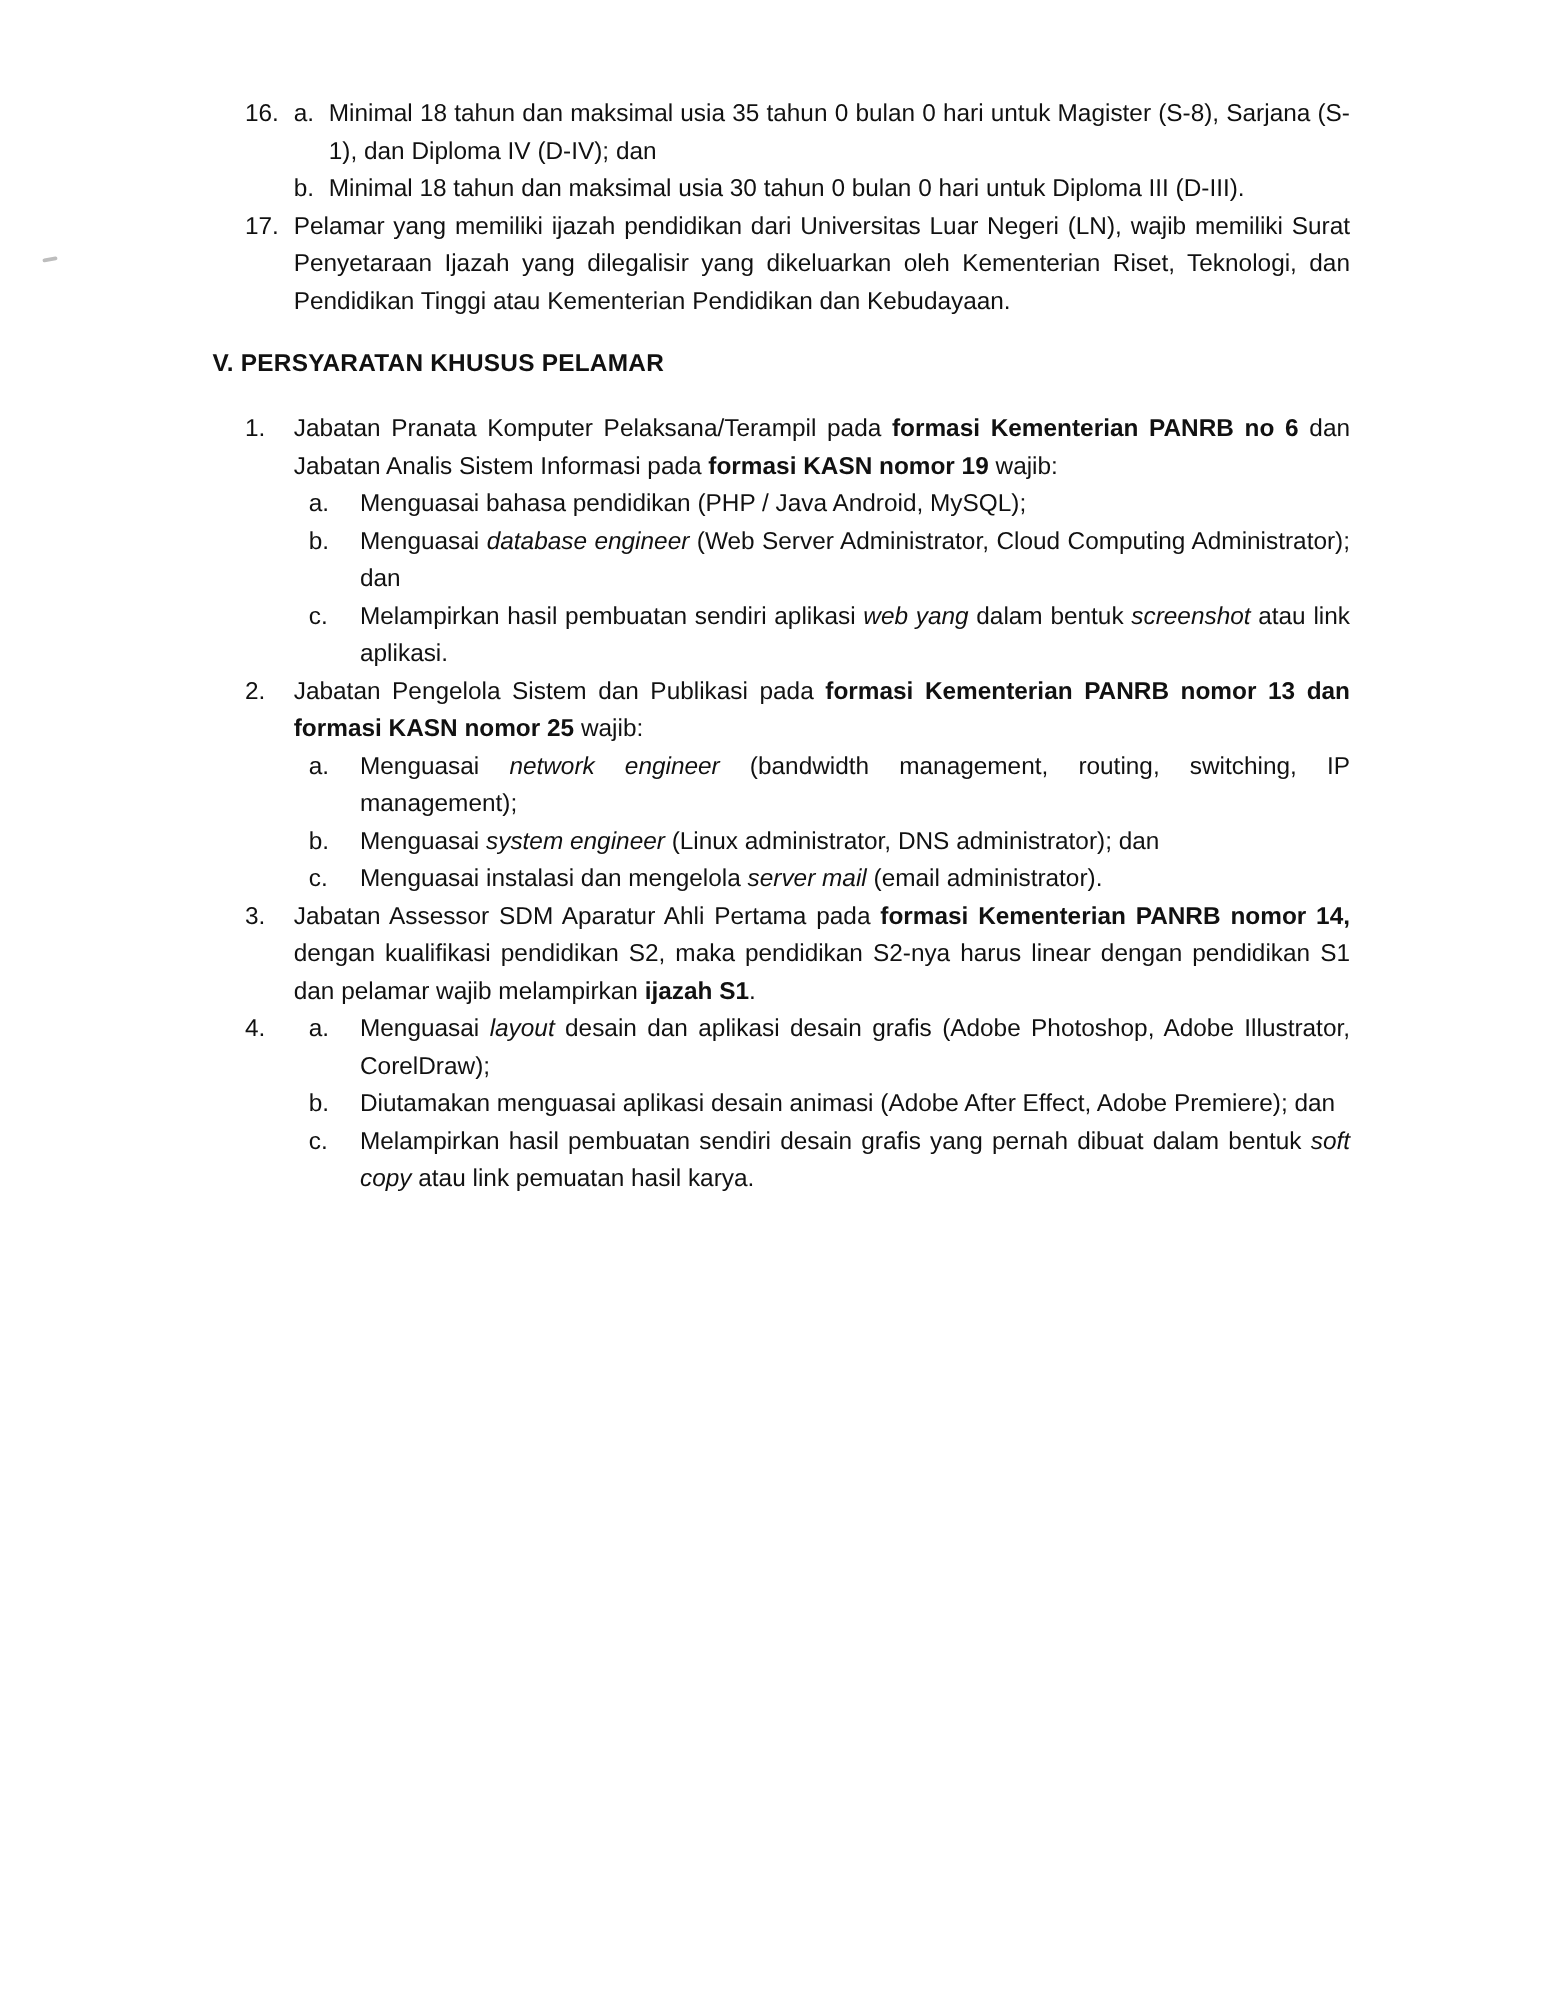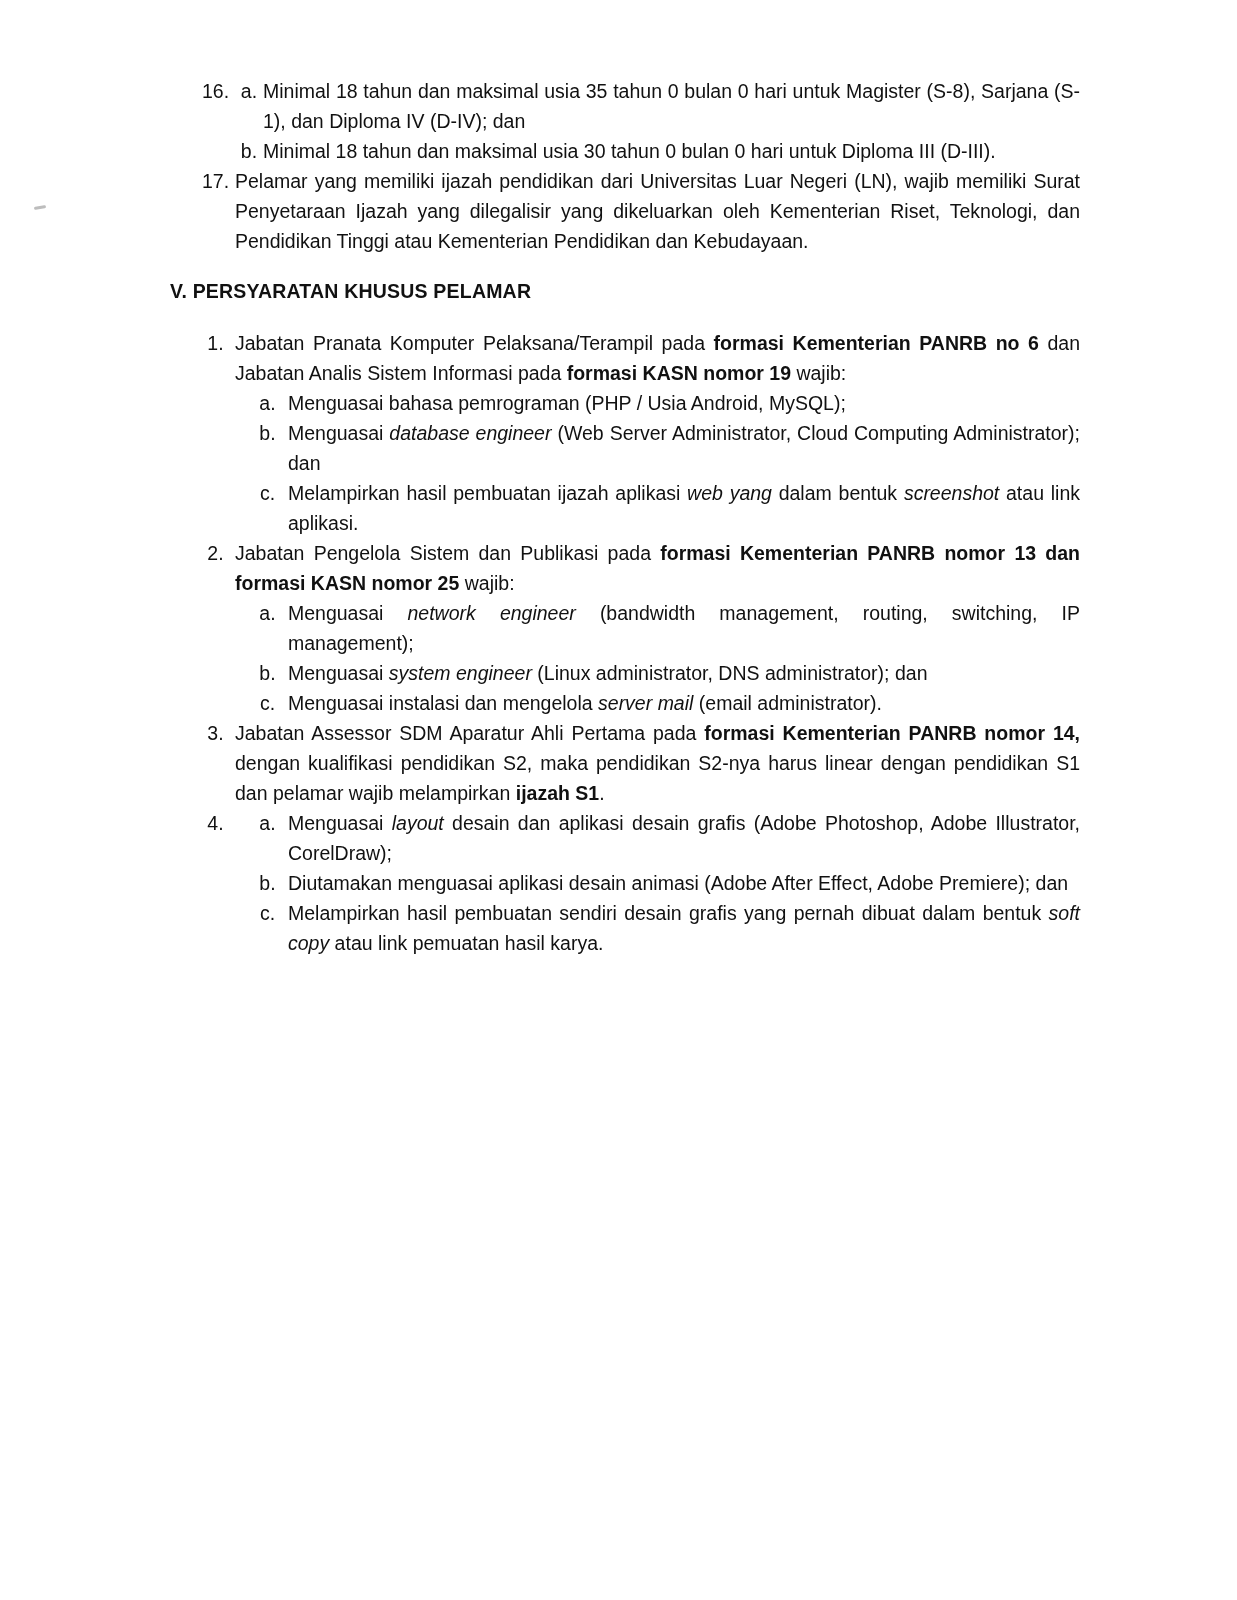--- a/index.html
+++ b/index.html
@@ -29,21 +29,20 @@
     font-weight: bold;
     margin: 20px 0 22px 0;
     letter-spacing: 0.2px;
   }
   .item {
     display: flex;
     margin-left: 26px;
   }
   .label {
     flex: 0 0 39px;
-    text-align: center;
   }
   .body {
     flex: 1;
     min-width: 0;
     text-align: justify;
   }
   .sub {
     display: flex;
   }
   .outer .sub > .label {
@@ -103,29 +102,29 @@
         </div>
       </div>
       <div class="heading">V. PERSYARATAN KHUSUS PELAMAR</div>
       <div class="list inner">
         <div class="item">
           <div class="label">1.</div>
           <div class="body">
             <div class="para"><span>Jabatan Pranata Komputer Pelaksana/Terampil pada </span><span class="b">formasi Kementerian PANRB no 6</span><span> dan Jabatan Analis Sistem Informasi pada </span><span class="b">formasi KASN nomor 19</span><span> wajib:</span></div>
             <div class="sub">
               <div class="label">a.</div>
-              <div class="body"><span>Menguasai bahasa pemrograman (PHP / Usia Android, MySQL);</span></div>
+              <div class="body"><span>Menguasai bahasa pendidikan (PHP / Java Android, MySQL);</span></div>
             </div>
             <div class="sub">
               <div class="label">b.</div>
               <div class="body"><span>Menguasai </span><span class="i">database engineer</span><span> (Web Server Administrator, Cloud Computing Administrator); dan</span></div>
             </div>
             <div class="sub">
               <div class="label">c.</div>
-              <div class="body"><span>Melampirkan hasil pembuatan ijazah aplikasi </span><span class="i">web yang</span><span> dalam bentuk </span><span class="i">screenshot</span><span> atau link aplikasi.</span></div>
+              <div class="body"><span>Melampirkan hasil pembuatan sendiri aplikasi </span><span class="i">web yang</span><span> dalam bentuk </span><span class="i">screenshot</span><span> atau link aplikasi.</span></div>
             </div>
           </div>
         </div>
         <div class="item">
           <div class="label">2.</div>
           <div class="body">
             <div class="para"><span>Jabatan Pengelola Sistem dan Publikasi pada </span><span class="b">formasi Kementerian PANRB nomor 13 dan formasi KASN nomor 25</span><span> wajib:</span></div>
             <div class="sub">
               <div class="label">a.</div>
               <div class="body"><span>Menguasai </span><span class="i">network engineer</span><span> (bandwidth management, routing, switching, IP management);</span></div>

